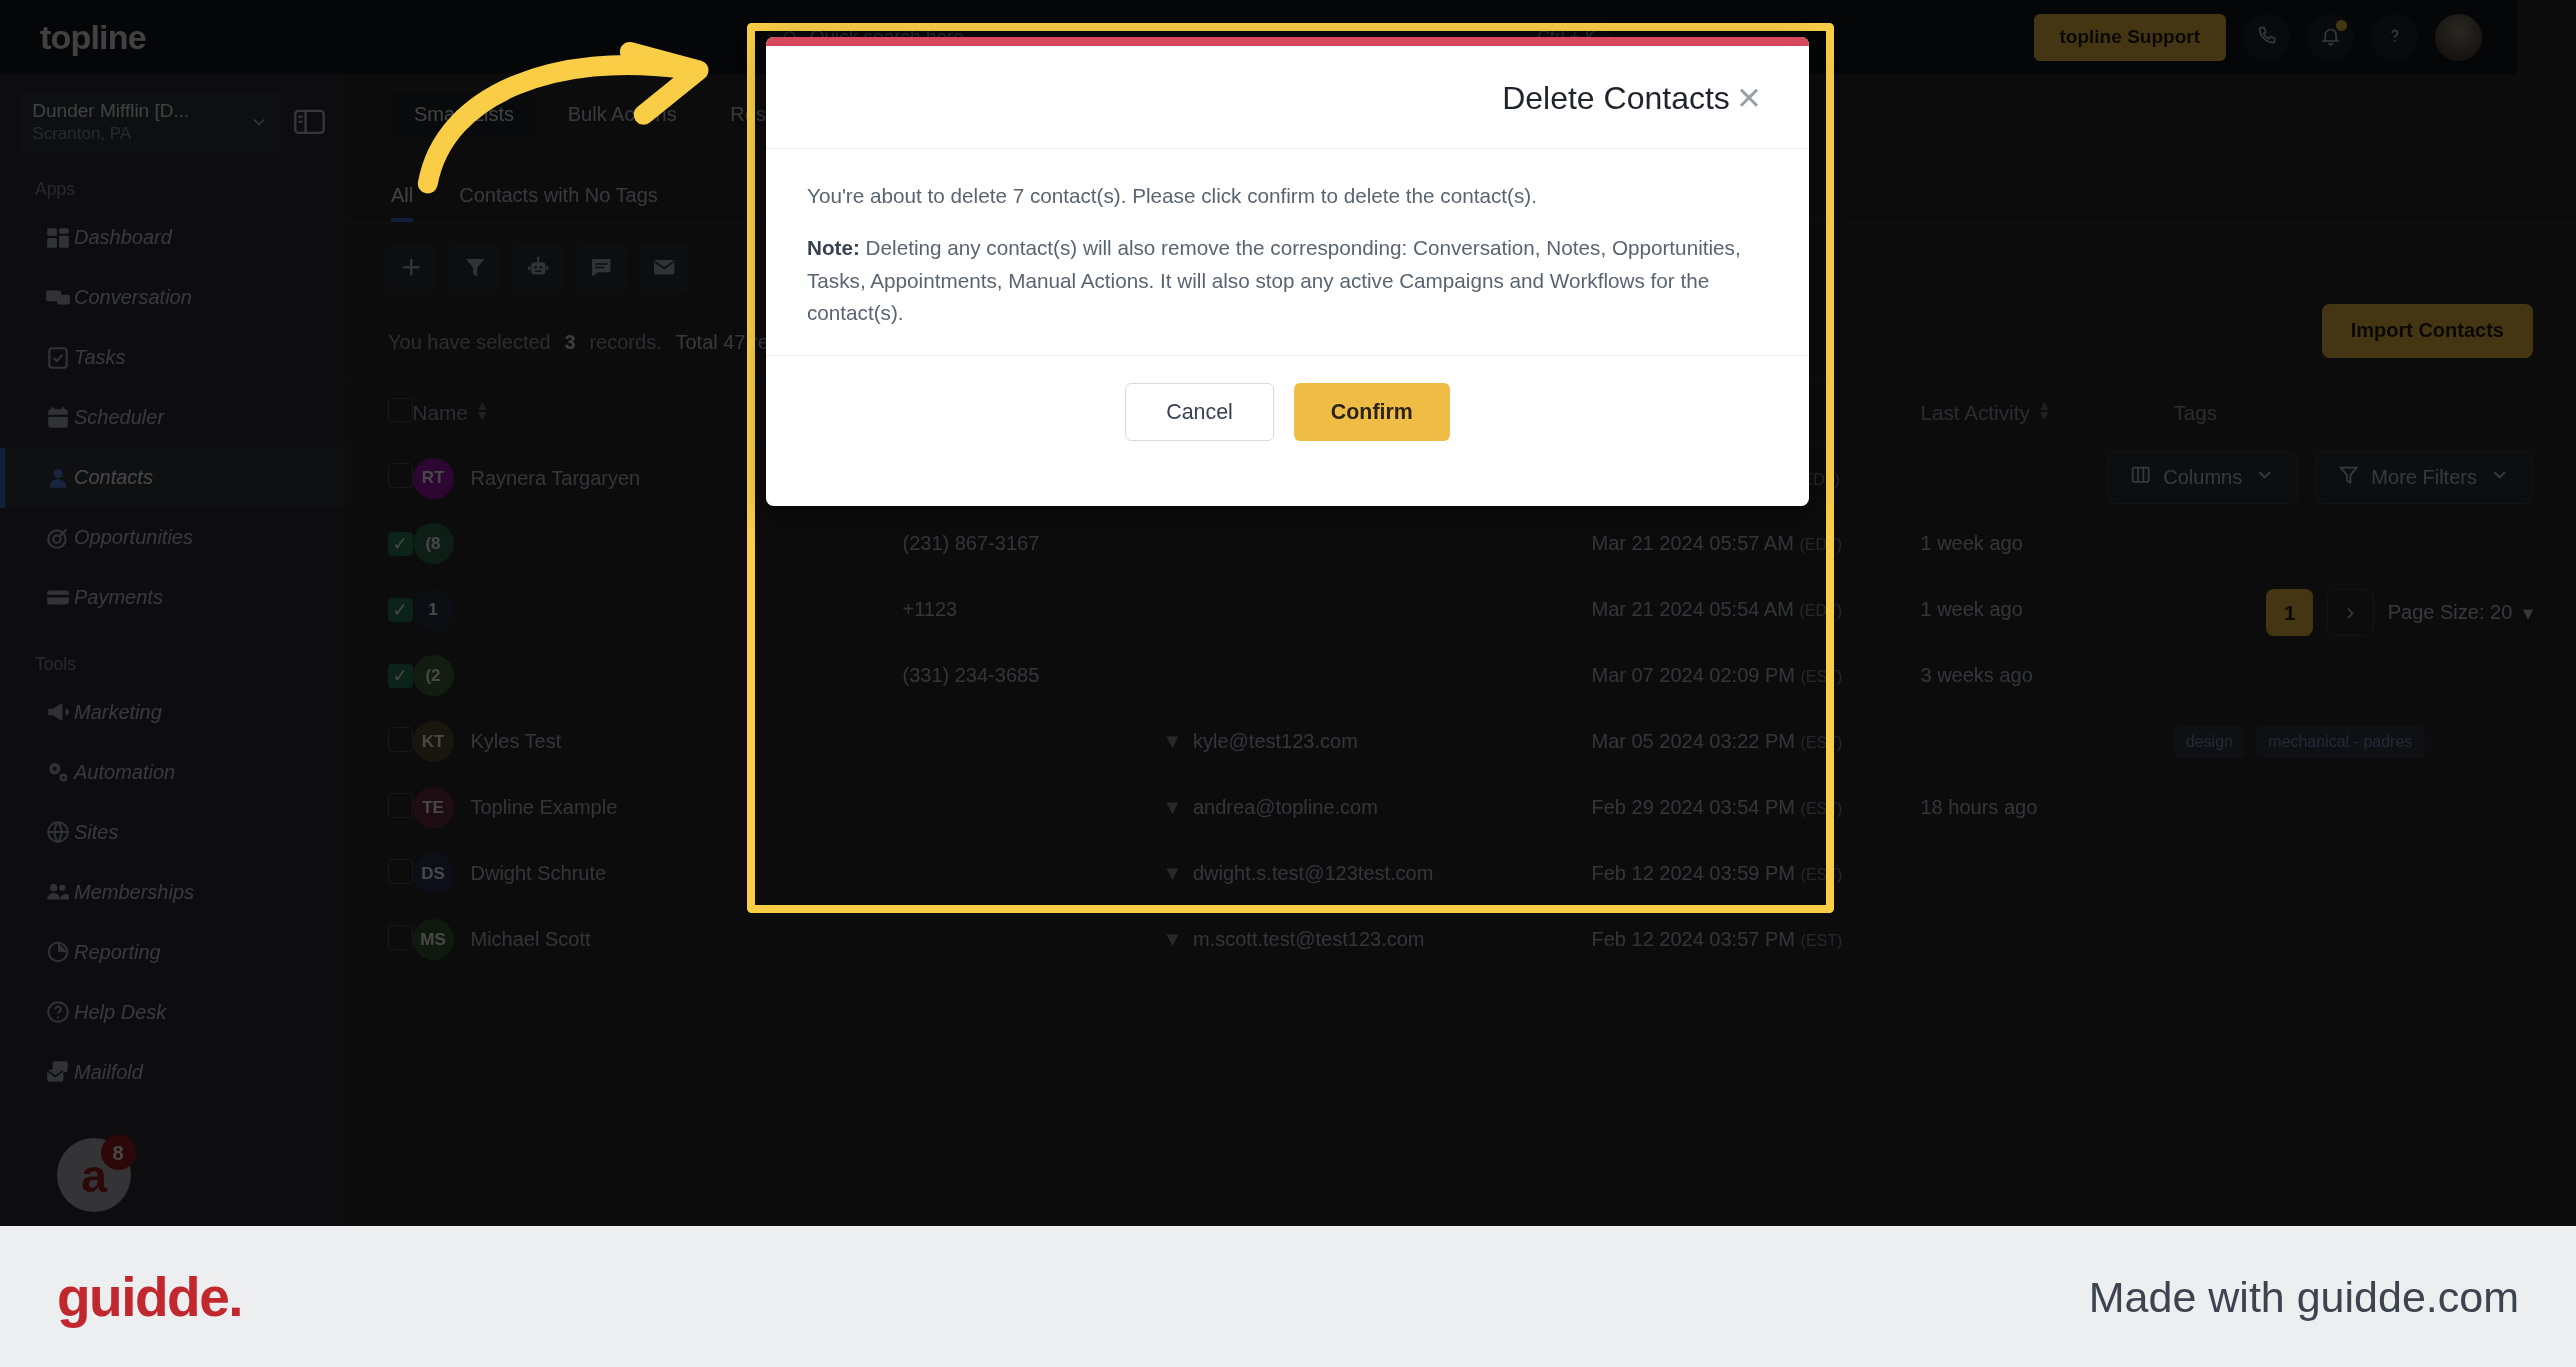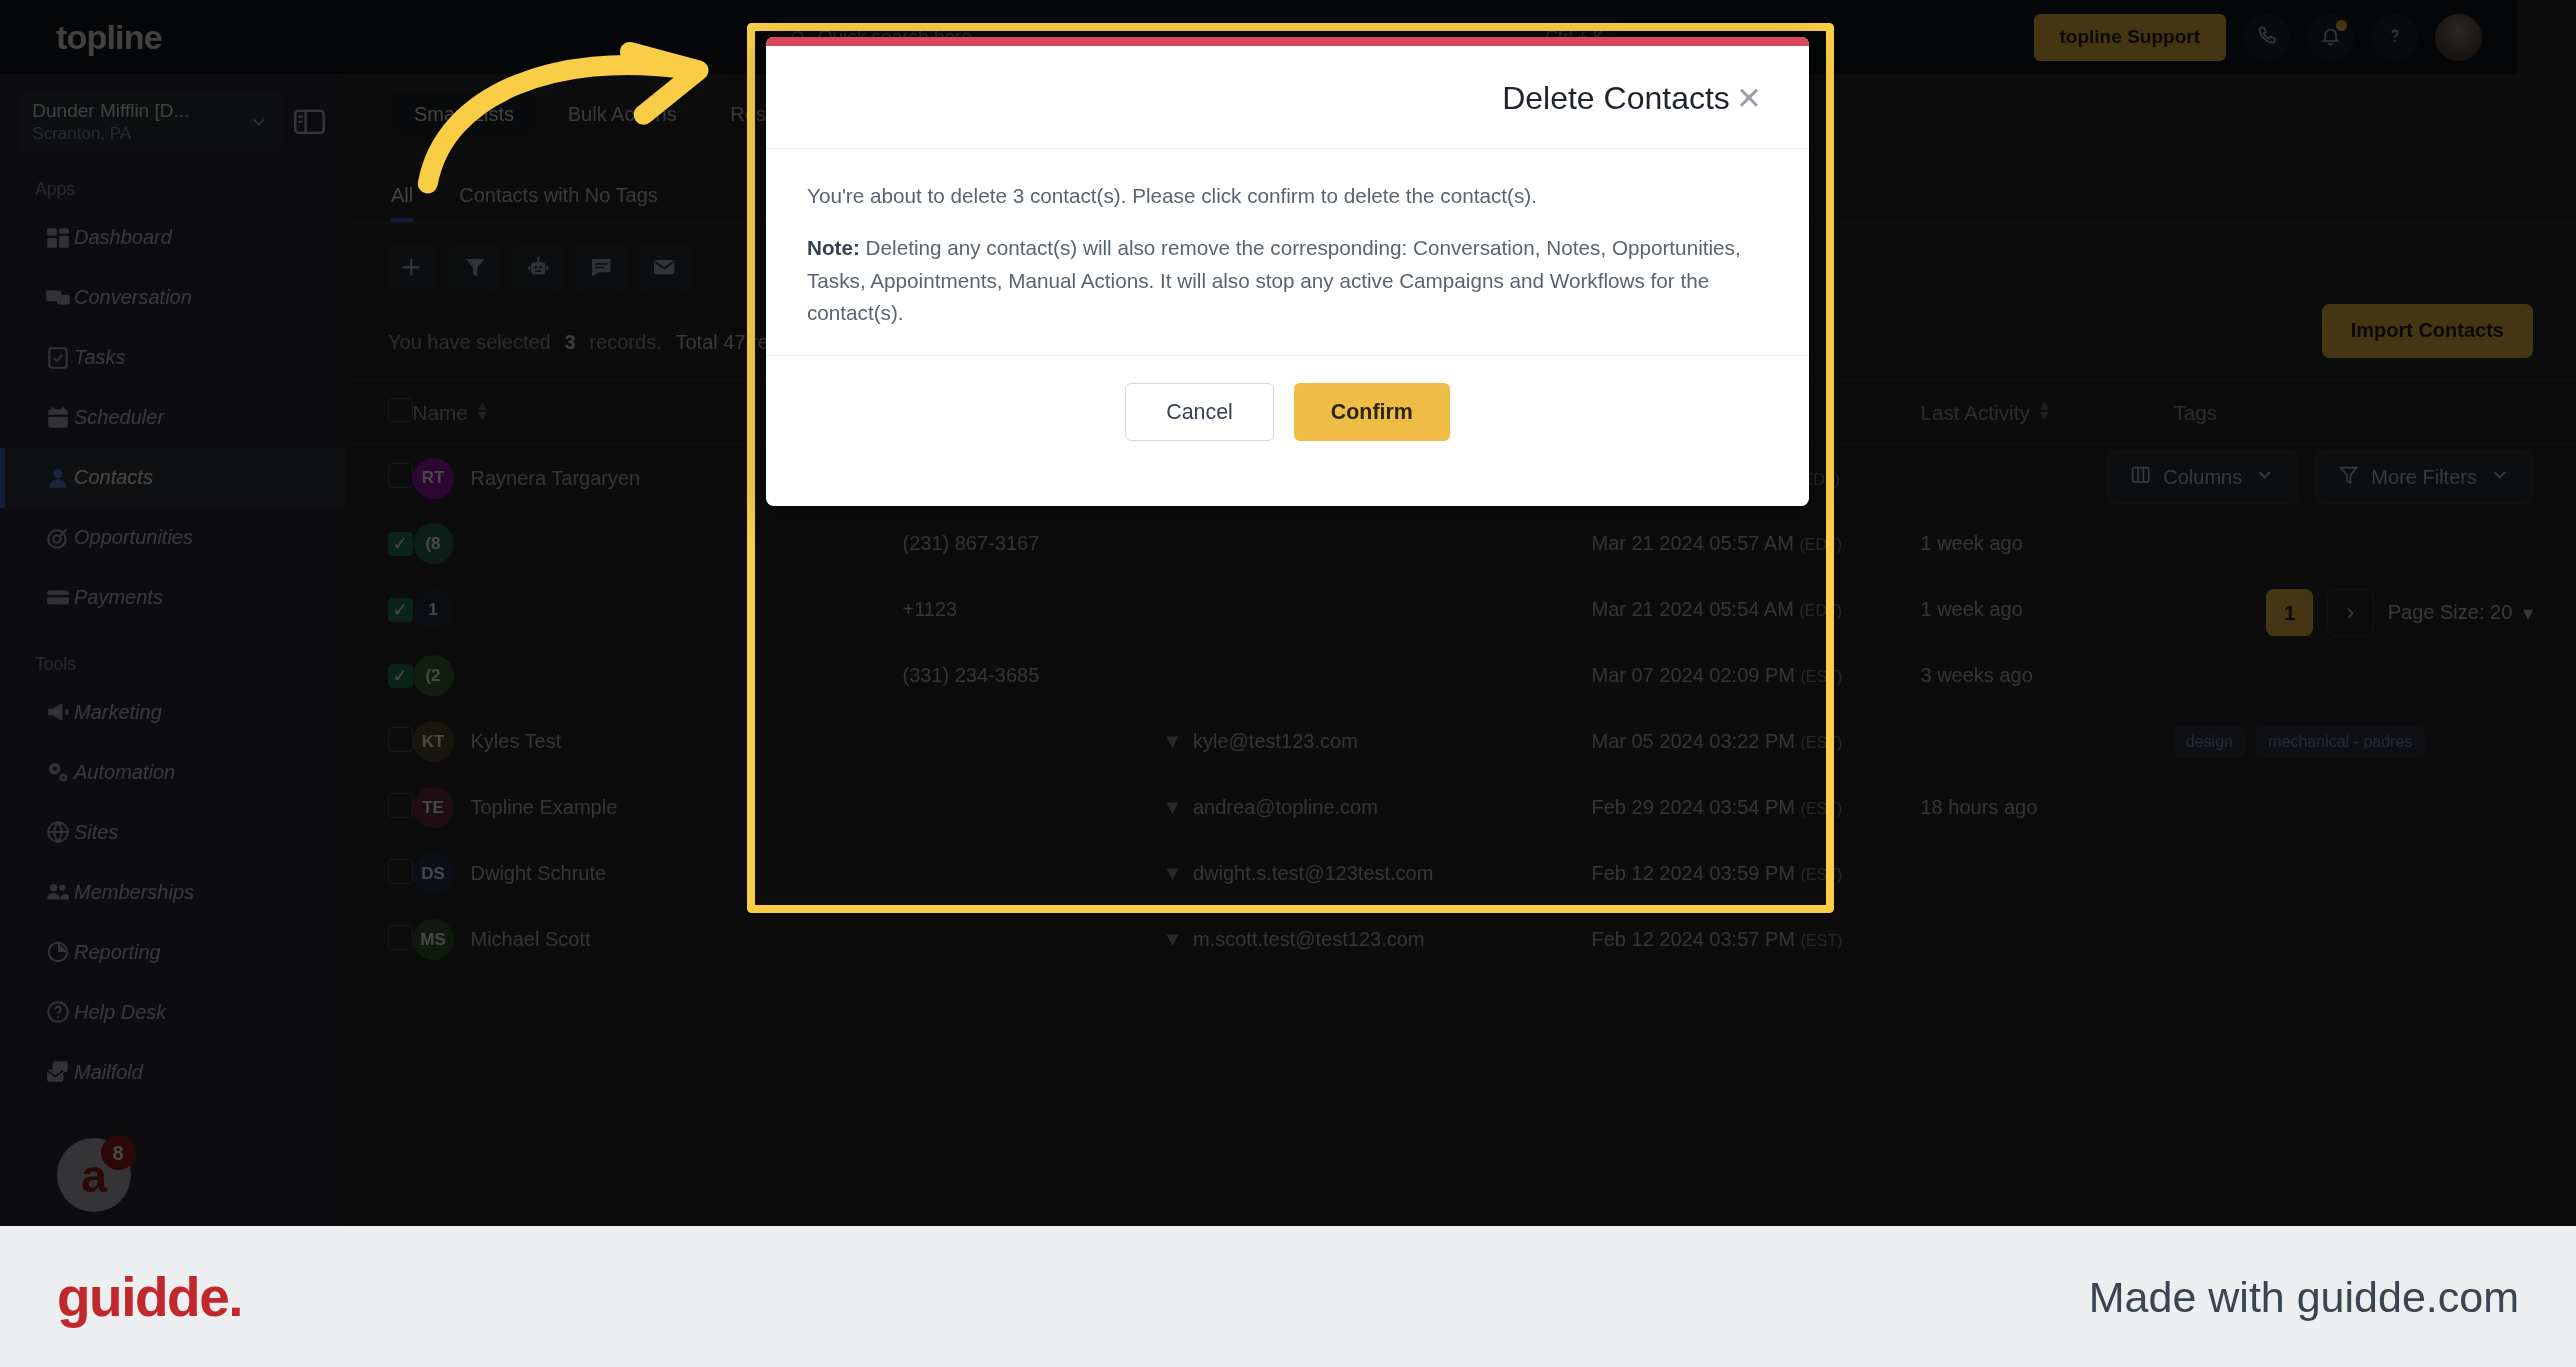--- a/index.html
+++ b/index.html
@@ -11,21 +11,21 @@
   }
   #app { position: relative; width: 2576px; height: 1368px; }
 
   
   #appbg { position: absolute; inset: 0 0 142px 0; background: #2b2d30; }
   .dim { position: absolute; inset: 0; background: rgba(0,0,0,0.72); z-index: 60; pointer-events: none; }
 
   
   .topbar {
     position: absolute; left: 0; top: 0; width: 2517px; height: 74px;
-    background: #15181d; display: flex; align-items: center; padding-left: 16px;
+    background: #15181d; display: flex; align-items: center;
   }
   .brand {
     width: 345px; padding-left: 40px; color: #e9eaec;
     font-size: 34px; font-weight: 700; letter-spacing: -0.8px;
   }
   .search-wrap { flex: 1; display: flex; justify-content: center; }
   .searchbox {
     width: 842px; height: 41px; background: #1e2228; border-radius: 6.1px;
     display: flex; align-items: center; padding: 0 13.8px; gap: 10.7px;
   }
@@ -701,21 +701,21 @@
     <path d="M282 18 L372 42 L300 100" stroke="#f9cd46" stroke-width="26" fill="none" stroke-linecap="round" stroke-linejoin="round"></path>
   </svg>
 
   <div class="modal">
     <div class="modal-topbar"></div>
     <div class="modal-head">
       <div class="modal-title">Delete Contacts</div>
       <div class="modal-close">✕</div>
     </div>
     <div class="modal-body">
-      <p>You're about to delete 3 contact(s). Please click confirm to delete the contact(s).</p>
+      <p>You're about to delete 7 contact(s). Please click confirm to delete the contact(s).</p>
       <p><strong>Note:</strong><span> Deleting any contact(s) will also remove the corresponding: Conversation, Notes, Opportunities, Tasks, Appointments, Manual Actions. It will also stop any active Campaigns and Workflows for the contact(s).</span></p>
     </div>
     <div class="modal-foot">
       <button class="btn-cancel">Cancel</button>
       <button class="btn-confirm">Confirm</button>
     </div>
   </div>
 
   <div class="footer">
     <div class="g-logo">guidde.</div>

